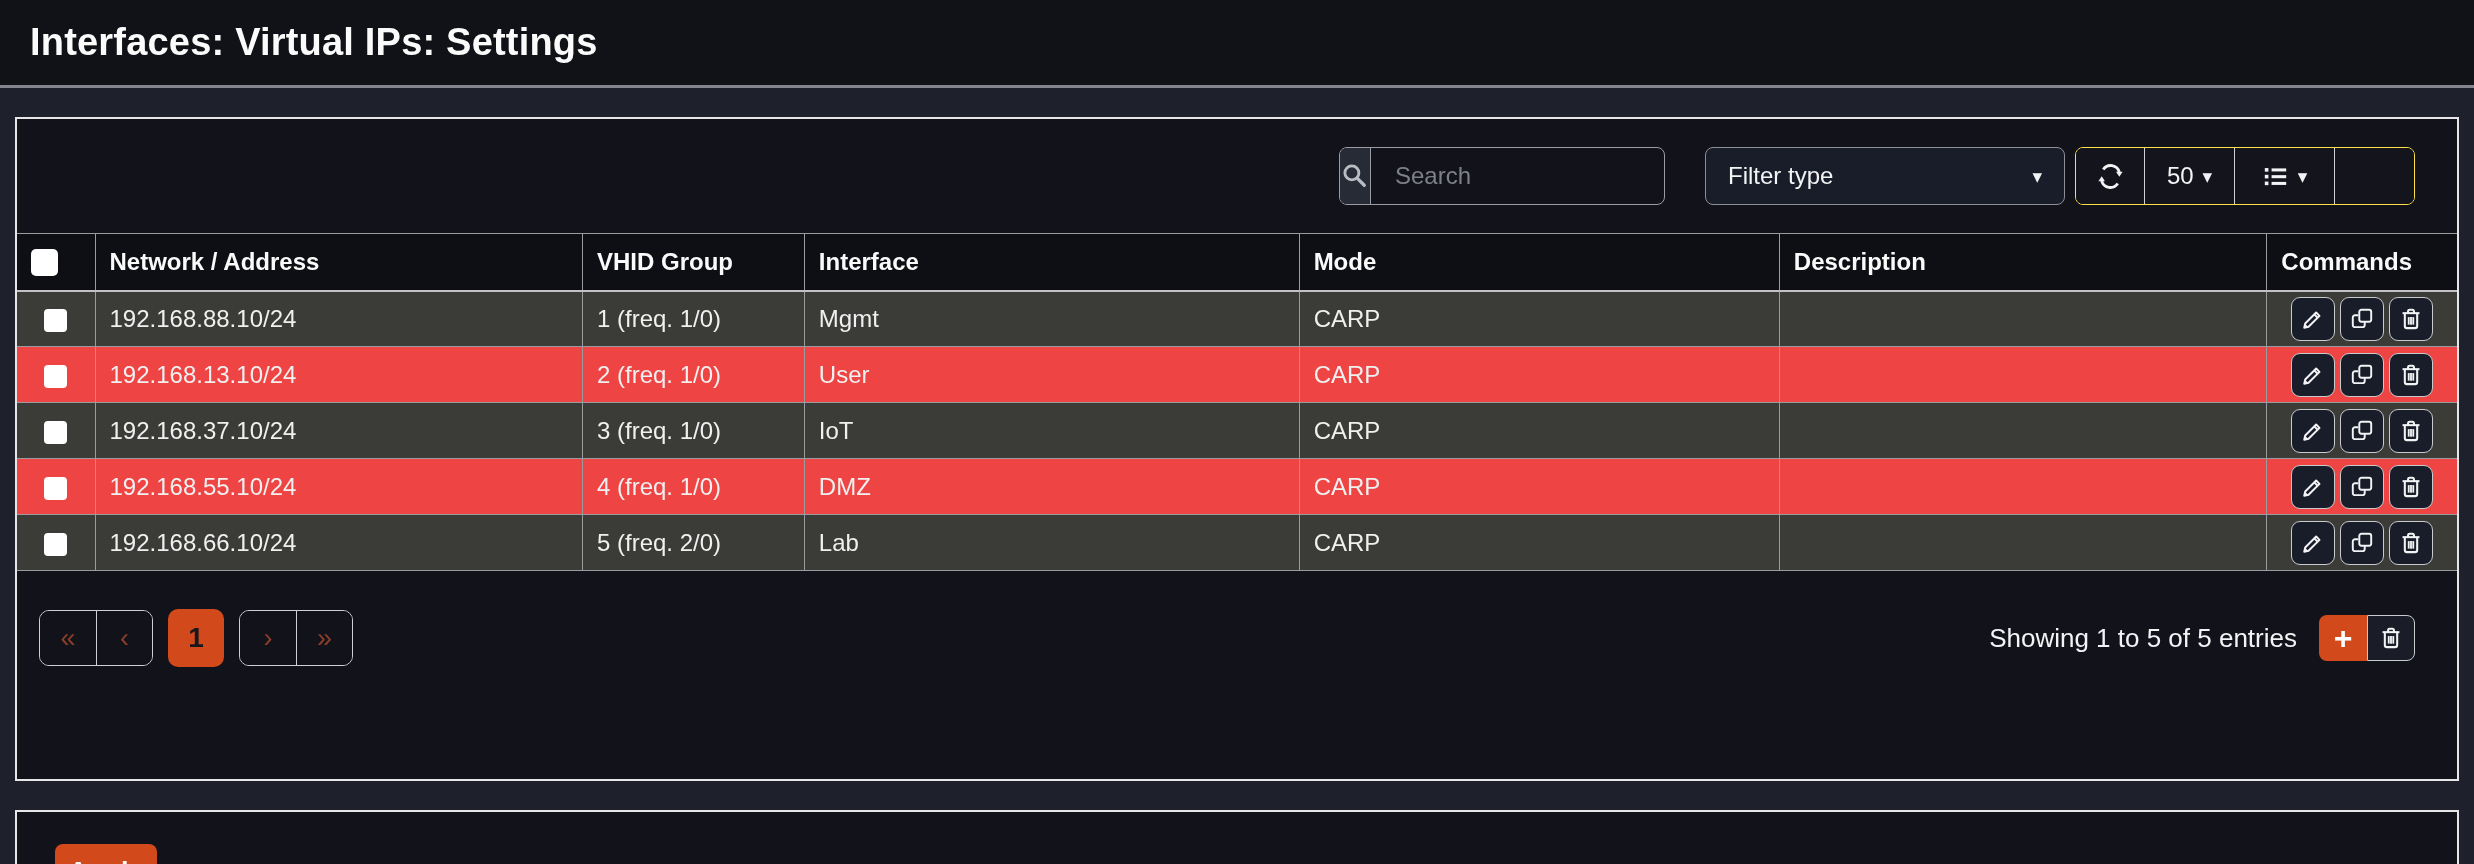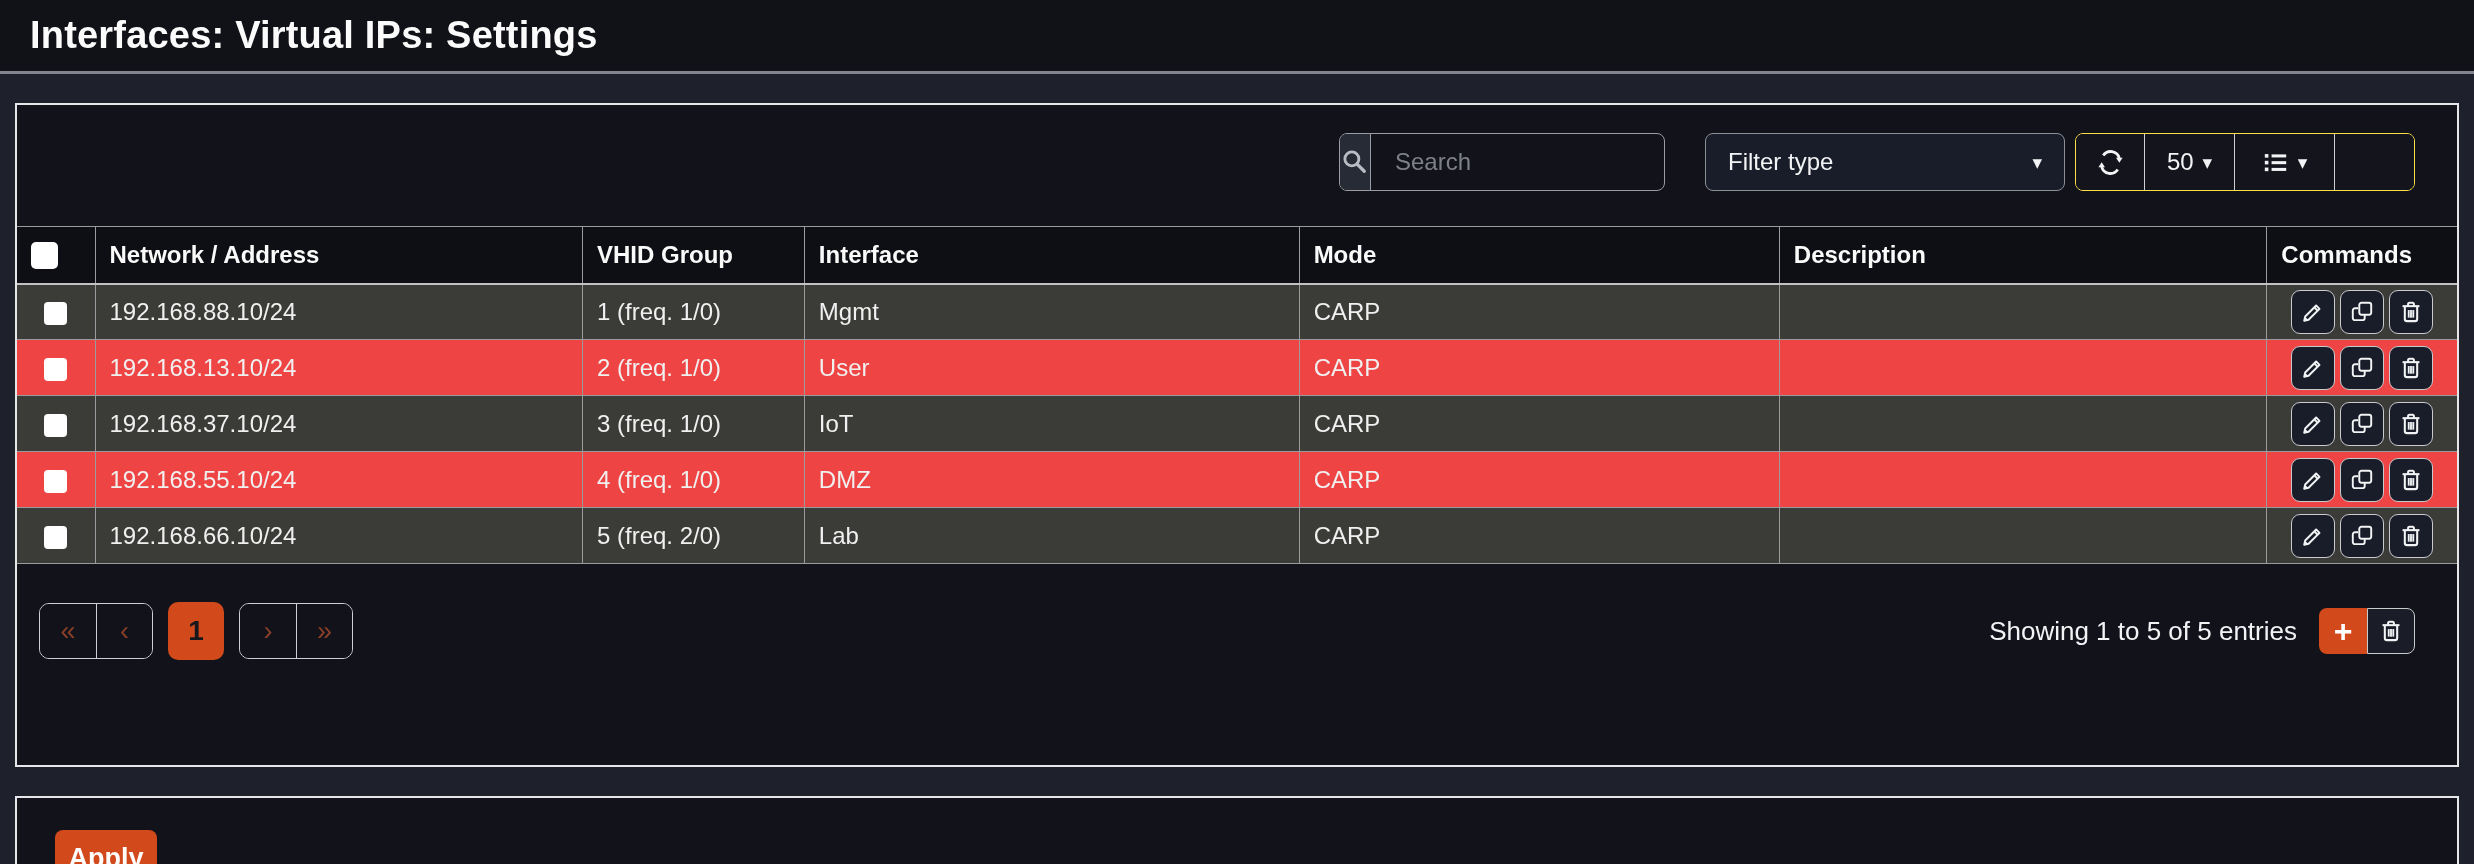--- a/index.html
+++ b/index.html
@@ -5,21 +5,21 @@
   * { margin:0; padding:0; box-sizing:border-box; }
   html,body { width:2474px; height:864px; }
   body {
     background:#1e212b;
     font-family:"Liberation Sans","DejaVu Sans",sans-serif;
     color:#f2f3f5;
     overflow:hidden;
   }
   
   .topbar {
-    height:74px; background:#111218;
+    height:88px; background:#111218;
     border-bottom:3px solid #83848d;
     display:flex; align-items:center; padding-left:30px;
   }
   .topbar h1 { font-size:38px; font-weight:700; color:#fbfbfb; letter-spacing:.2px; }
 
   
   .panel {
     margin:0 15px; background:#12131a;
     border:2px solid #e6e6e8;
   }
@@ -61,21 +61,21 @@
   .btn-group .tbtn {
     display:flex; align-items:center; justify-content:center;
     background:#14151c; border:none; border-left:1px solid #cfd0d4;
     color:#f2f3f5; font-size:24px; cursor:pointer; gap:9px;
     font-family:"Liberation Sans","DejaVu Sans",sans-serif;
   }
   .btn-group .tbtn:first-child { border-left:none; }
   .caret { font-size:19px; line-height:1; color:#f2f3f5; }
 
   
-  table.grid { width:100%; border-collapse:collapse; table-layout:fixed; margin-top:35px; }
+  table.grid { width:100%; border-collapse:collapse; table-layout:fixed; margin-top:28px; }
   table.grid th, table.grid td {
     border:1px solid #9b9b9e; font-size:24px; padding:0 14px;
     overflow:hidden; white-space:nowrap;
   }
   table.grid th {
     background:#0e0f14; color:#fafafa; font-weight:700;
     height:57px; text-align:left; border-bottom:2px solid #c2c2c5;
   }
   table.grid td { height:56px; color:#f0f0f0; }
   table.grid th:first-child, table.grid td:first-child { border-left:none; }

